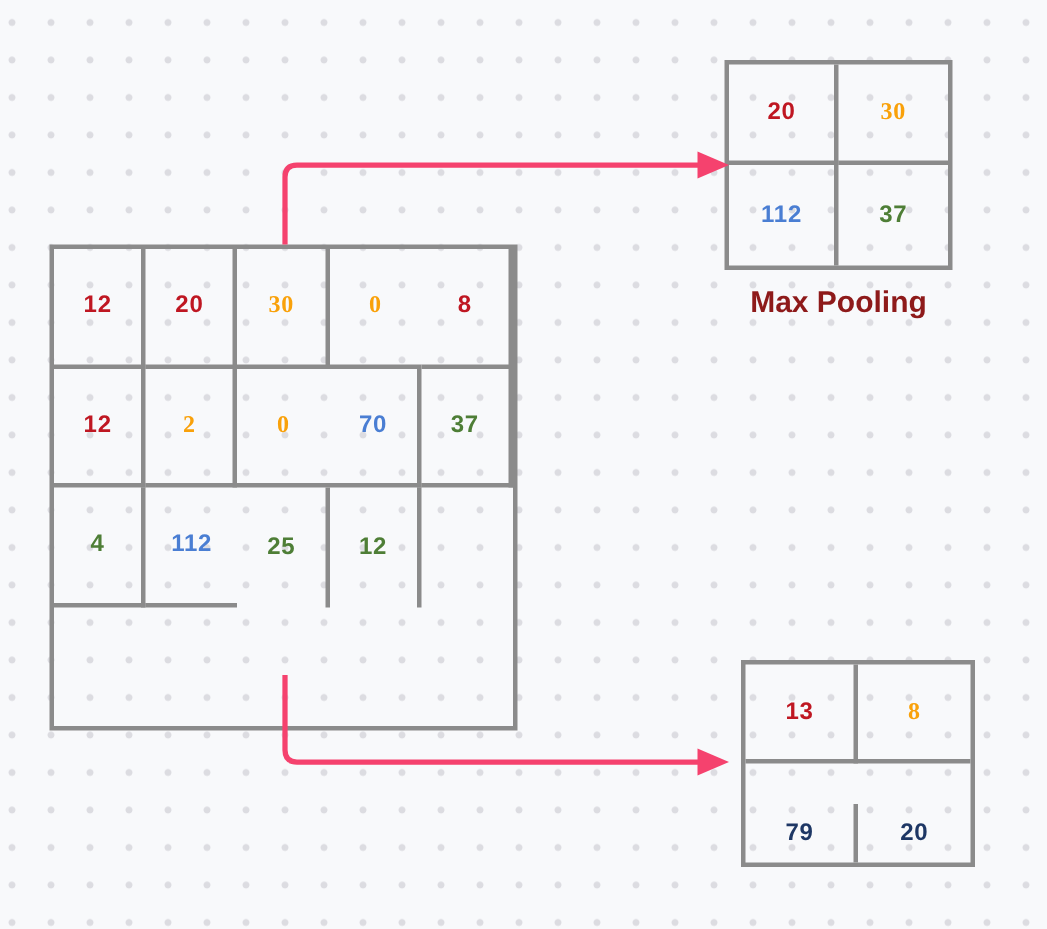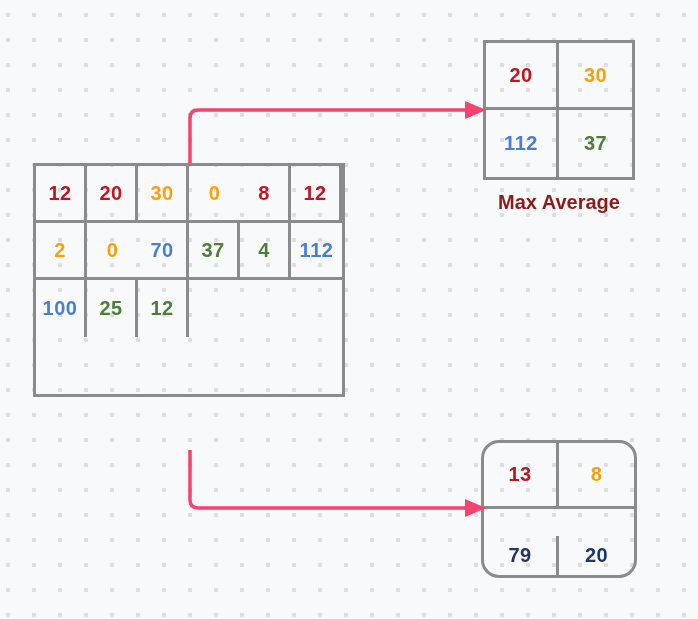--- a/index.html
+++ b/index.html
@@ -21,58 +21,58 @@
     display: grid;
     border: 3px solid #8b8b8b;
     box-sizing: border-box;
     background: transparent;
   }
   .cell {
     display: flex;
     align-items: center;
     justify-content: center;
     font-weight: 700;
-    font-size: 20px;
+    font-size: 16px;
     letter-spacing: 0.5px;
     border-right: 3px solid #8b8b8b;
     border-bottom: 3px solid #8b8b8b;
   }
   
   .grid-input {
     left: 33px; top: 163px;
-    width: 312px; height: 234px;
-    grid-template-columns: repeat(6, 1fr);
+    width: 312px; height: 324px;
+    grid-template-columns: repeat(5, 1fr);
     grid-template-rows: repeat(4, 1fr);
   }
   .grid-input .cell:nth-child(4n) { border-right: none; }
   .grid-input .cell:nth-child(n+13) { border-bottom: none; }
   
   .grid-pool {
     grid-template-columns: repeat(2, 1fr);
     grid-template-rows: repeat(2, 1fr);
   }
   .grid-pool .cell:nth-child(2n) { border-right: none; }
   .grid-pool .cell:nth-child(n+3) { border-bottom: none; }
   .grid-max { left: 483px; top: 40px;  width: 152px; height: 140px; }
-  .grid-avg { left: 481px; top: 440px; width: 156px; height: 138px; border-radius: 18px; }
+  .grid-avg { left: 494px; top: 440px; width: 156px; height: 138px; }
 
   .pool-label {
     position: absolute;
     color: #8e1a1a;
     font-weight: 700;
     font-size: 20px;
     text-align: center;
     white-space: nowrap;
   }
   .label-max { left: 483px; top: 191px; width: 152px; }
   .label-avg { left: 463px; top: 384px; width: 196px; }
 
   
   .cell[data-color="red"]    { color: #bf1722; }
-  .cell[data-color="orange"] { color: #f9a10a; }
+  .cell[data-color="orange"] { color: #f9a10a; font-family: Liberation Serif, serif; }
   .cell[data-color="blue"]   { color: #4a7ed3; }
   .cell[data-color="green"]  { color: #4e7e36; }
   .cell[data-color="navy"]   { color: #1e3765; margin-top: 27px; }
 
   .arrow-overlay {
     position: absolute;
     left: 0; top: 0;
     width: 698px; height: 619px;
     pointer-events: none;
   }
@@ -88,32 +88,31 @@
     <div class="cell" data-color="orange">30</div>
     <div class="cell" data-color="orange">0</div>
     <div class="cell" data-color="red">8</div>
     <div class="cell" data-color="red">12</div>
     <div class="cell" data-color="orange">2</div>
     <div class="cell" data-color="orange">0</div>
     <div class="cell" data-color="blue">70</div>
     <div class="cell" data-color="green">37</div>
     <div class="cell" data-color="green">4</div>
     <div class="cell" data-color="blue">112</div>
-    <div class="cell" data-color="blue">100</div>
     <div class="cell" data-color="green">25</div>
     <div class="cell" data-color="green">12</div>
   </div>
 
   <div class="grid grid-pool grid-max">
     <div class="cell" data-color="red">20</div>
     <div class="cell" data-color="orange">30</div>
     <div class="cell" data-color="blue">112</div>
     <div class="cell" data-color="green">37</div>
   </div>
-  <div class="pool-label label-max">Max Average</div>
+  <div class="pool-label label-max">Max Pooling</div>
 
   <div class="grid grid-pool grid-avg">
     <div class="cell" data-color="red">13</div>
     <div class="cell" data-color="orange">8</div>
     <div class="cell" data-color="navy">79</div>
     <div class="cell" data-color="navy">20</div>
   </div>
 
   <svg class="arrow-overlay" viewBox="0 0 698 619" xmlns="http://www.w3.org/2000/svg">
     <g>

